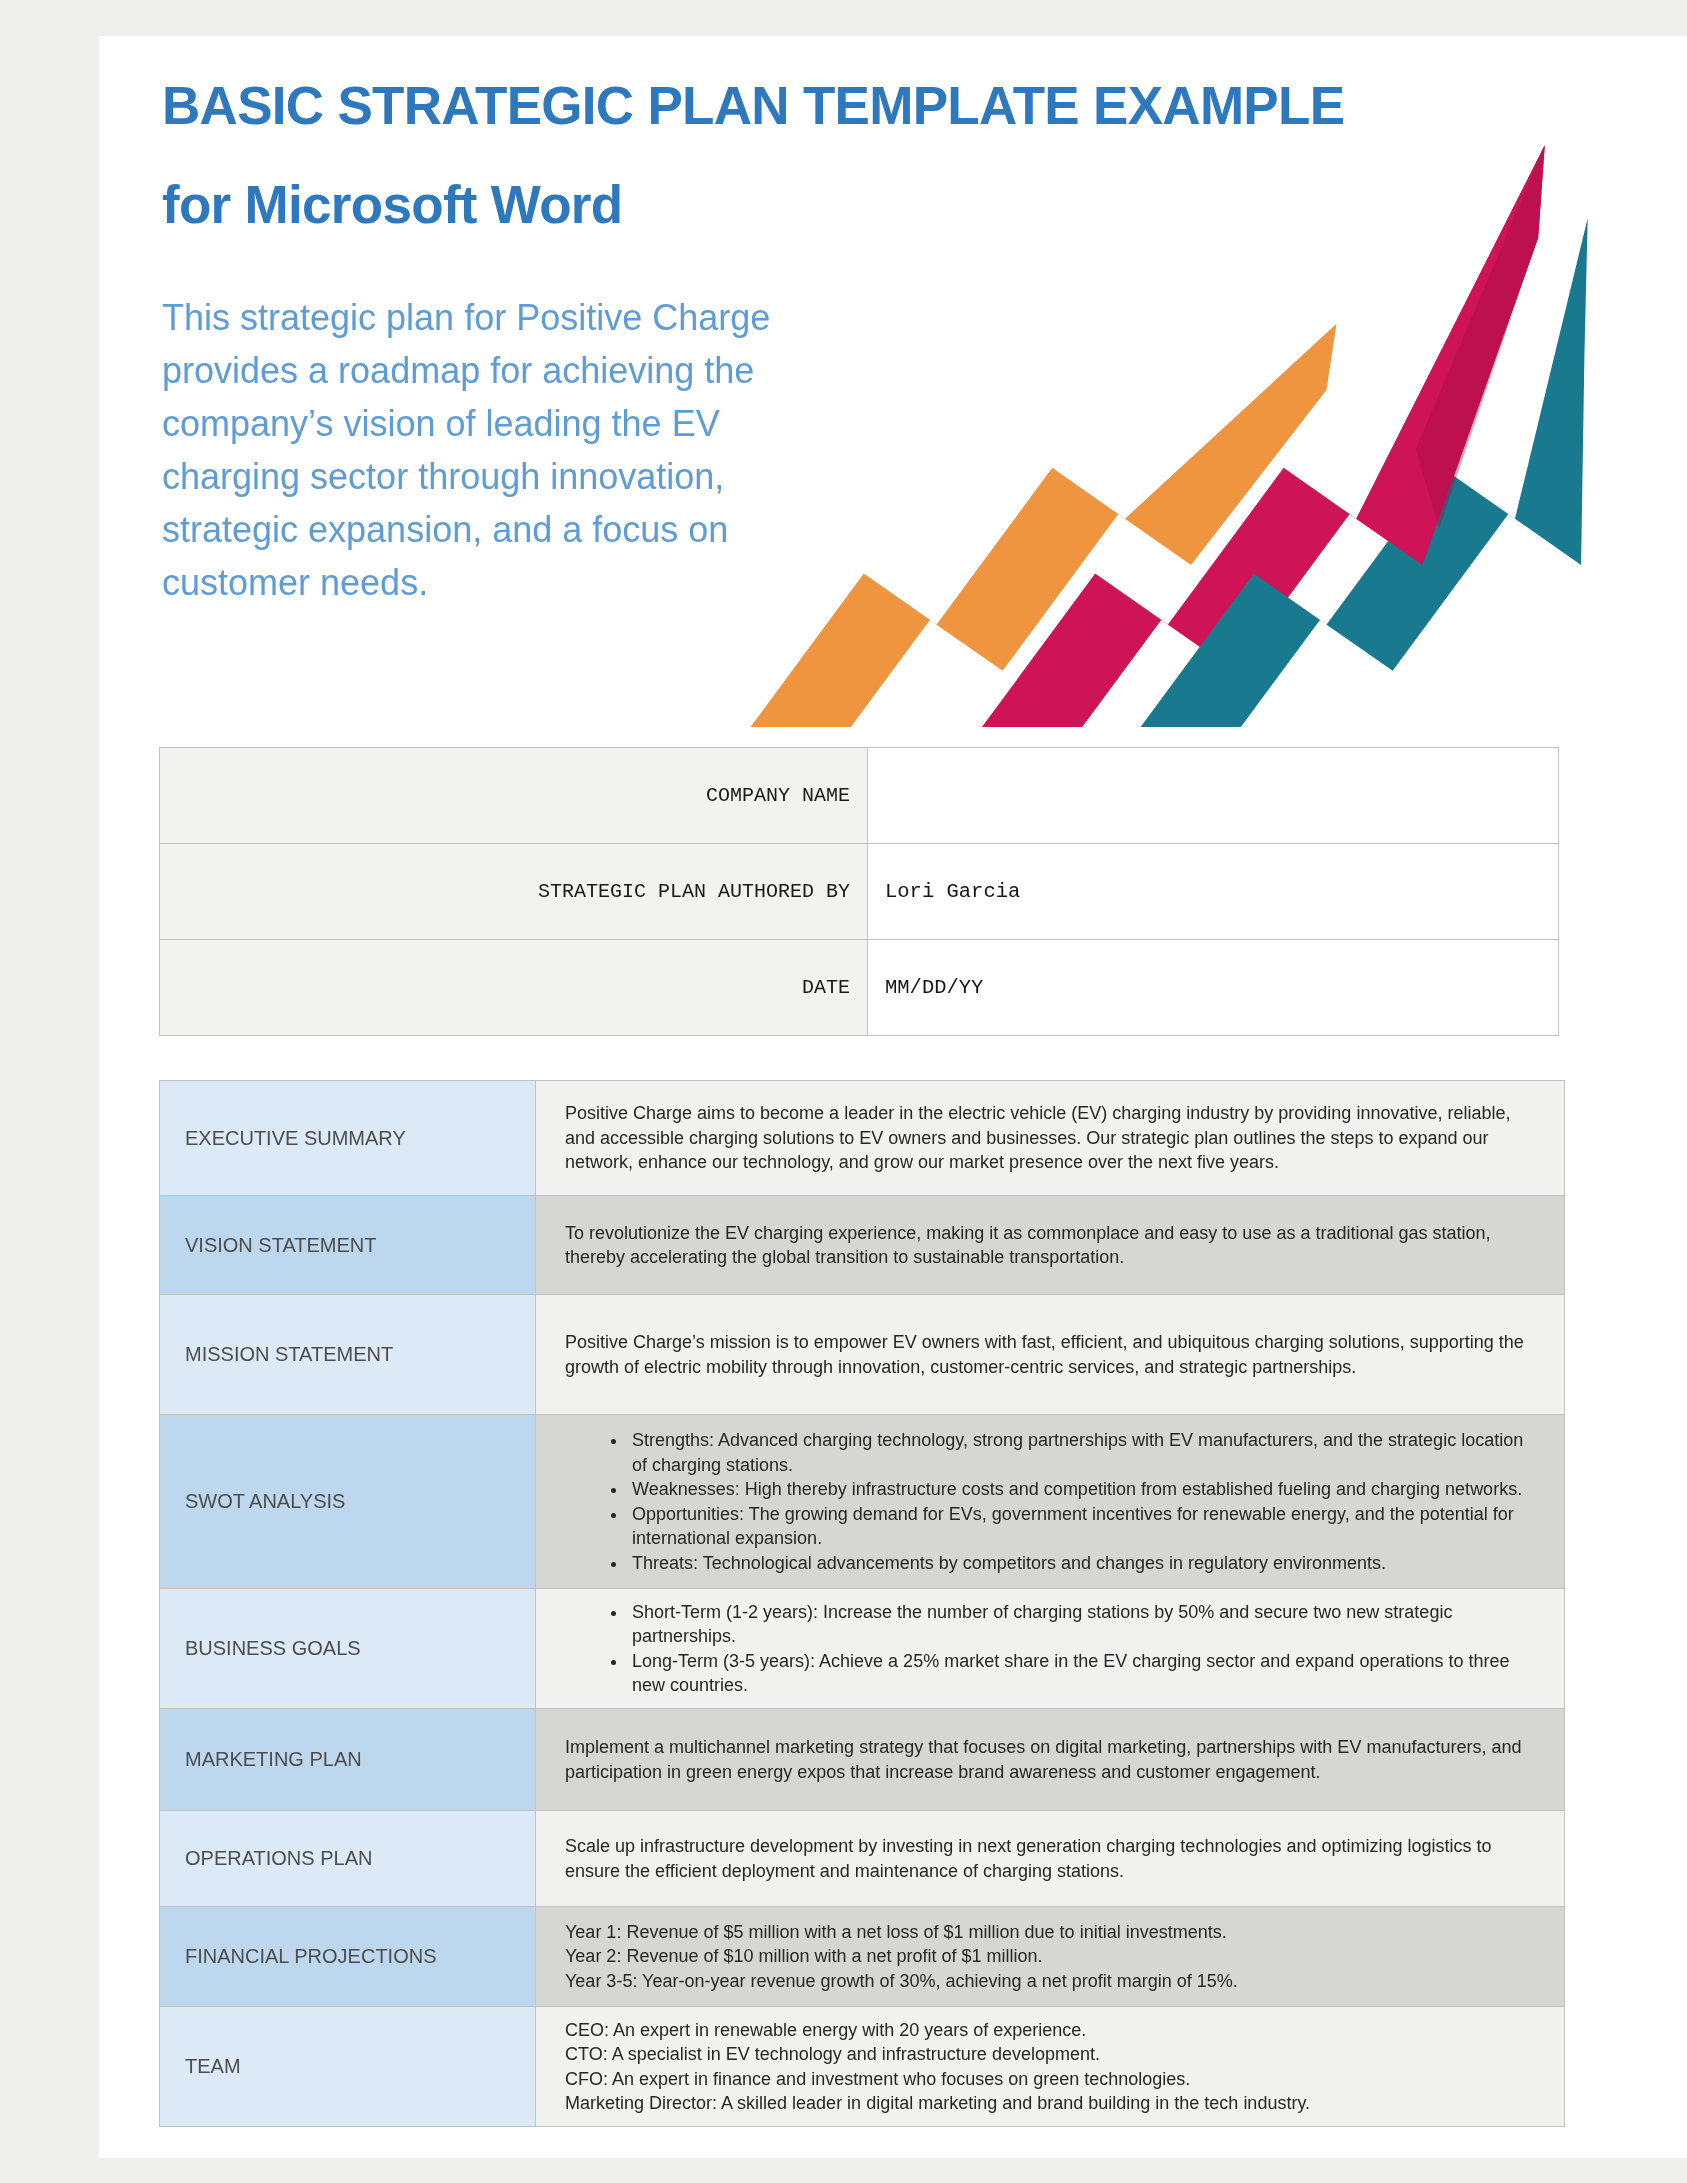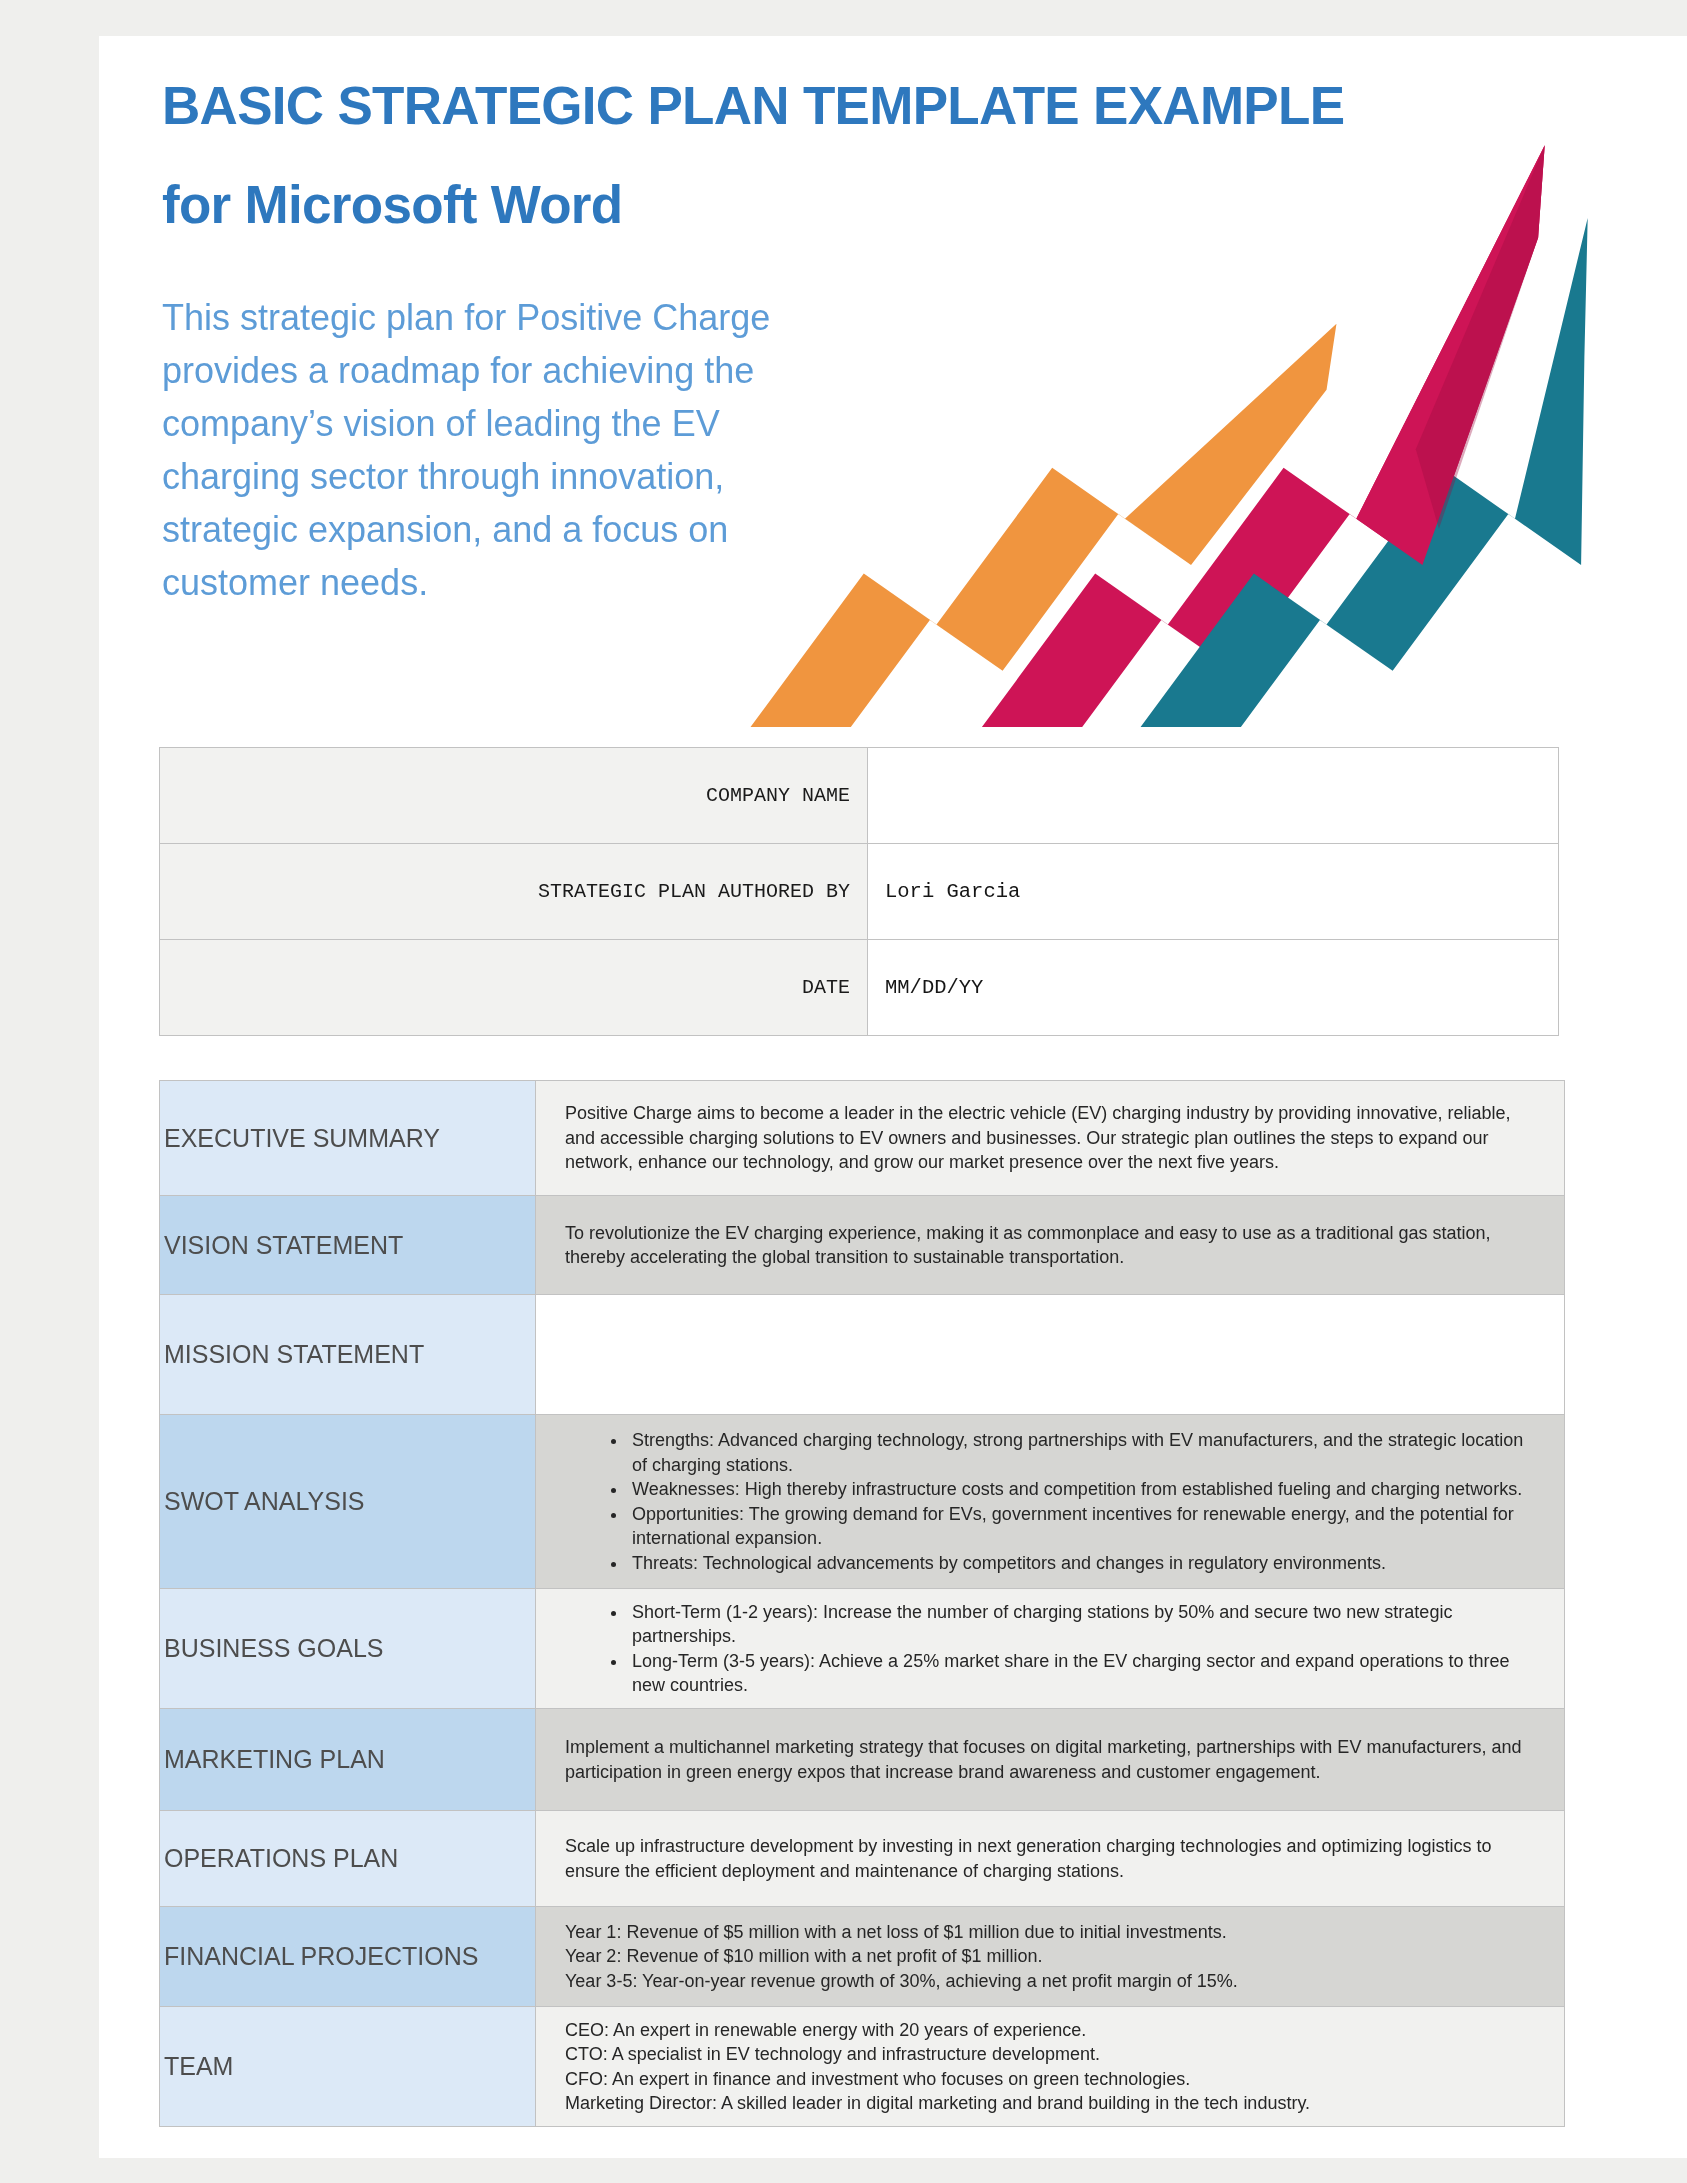--- a/index.html
+++ b/index.html
@@ -46,21 +46,21 @@
   }
   
   .plan-table{
     position:absolute;left:60px;top:1044px;width:1404px;z-index:2;
     border:1.3px solid var(--c-border_gray,#C2C2C2);
     border-bottom:none;
   }
   .t2row{display:flex;border-bottom:1.3px solid var(--c-border_gray,#C2C2C2);}
   .t2label{
     width:376px;box-sizing:border-box;display:flex;align-items:center;
-    padding-left:4px;padding-right:9.3px;font-size:25px;color:#4d4d4d;
+    padding-left:25px;padding-right:9.3px;font-size:20px;color:#4d4d4d;
     border-right:1.3px solid var(--c-border_gray,#C2C2C2);
   }
   .t2content{
     flex:1;display:flex;flex-direction:column;justify-content:center;
     padding:10.6px 30px 10.6px 29px;box-sizing:border-box;
     font-size:18px;line-height:24.5px;color:#262626;
   }
   .lab-light{background:var(--c-label_blue_light,#DCE9F7);}
   .lab-dark{background:var(--c-label_blue_dark,#BDD7EE);}
   .con-light{background:var(--c-content_gray_light,#F1F1EF);}
@@ -128,20 +128,23 @@
 
     <div class="t2row r1">
       <div class="t2label lab-dark">VISION STATEMENT</div>
       <div class="t2content con-dark">
         <p>To revolutionize the EV charging experience, making it as commonplace and easy to use as a traditional gas station, thereby accelerating the global transition to sustainable transportation.</p>
       </div>
     </div>
 
     <div class="t2row r2">
       <div class="t2label lab-light">MISSION STATEMENT</div>
+      <div class="t2content con-light">
+        <p>Positive Charge’s mission is to empower EV owners with fast, efficient, and ubiquitous charging solutions, supporting the growth of electric mobility through innovation, customer-centric services, and strategic partnerships.</p>
+      </div>
     </div>
 
     <div class="t2row r3">
       <div class="t2label lab-dark">SWOT ANALYSIS</div>
       <div class="t2content con-dark">
         <ul>
           <li>Strengths: Advanced charging technology, strong partnerships with EV manufacturers, and the strategic location of charging stations.</li>
           <li>Weaknesses: High thereby infrastructure costs and competition from established fueling and charging networks.</li>
           <li>Opportunities: The growing demand for EVs, government incentives for renewable energy, and the potential for international expansion.</li>
           <li>Threats: Technological advancements by competitors and changes in regulatory environments.</li>

